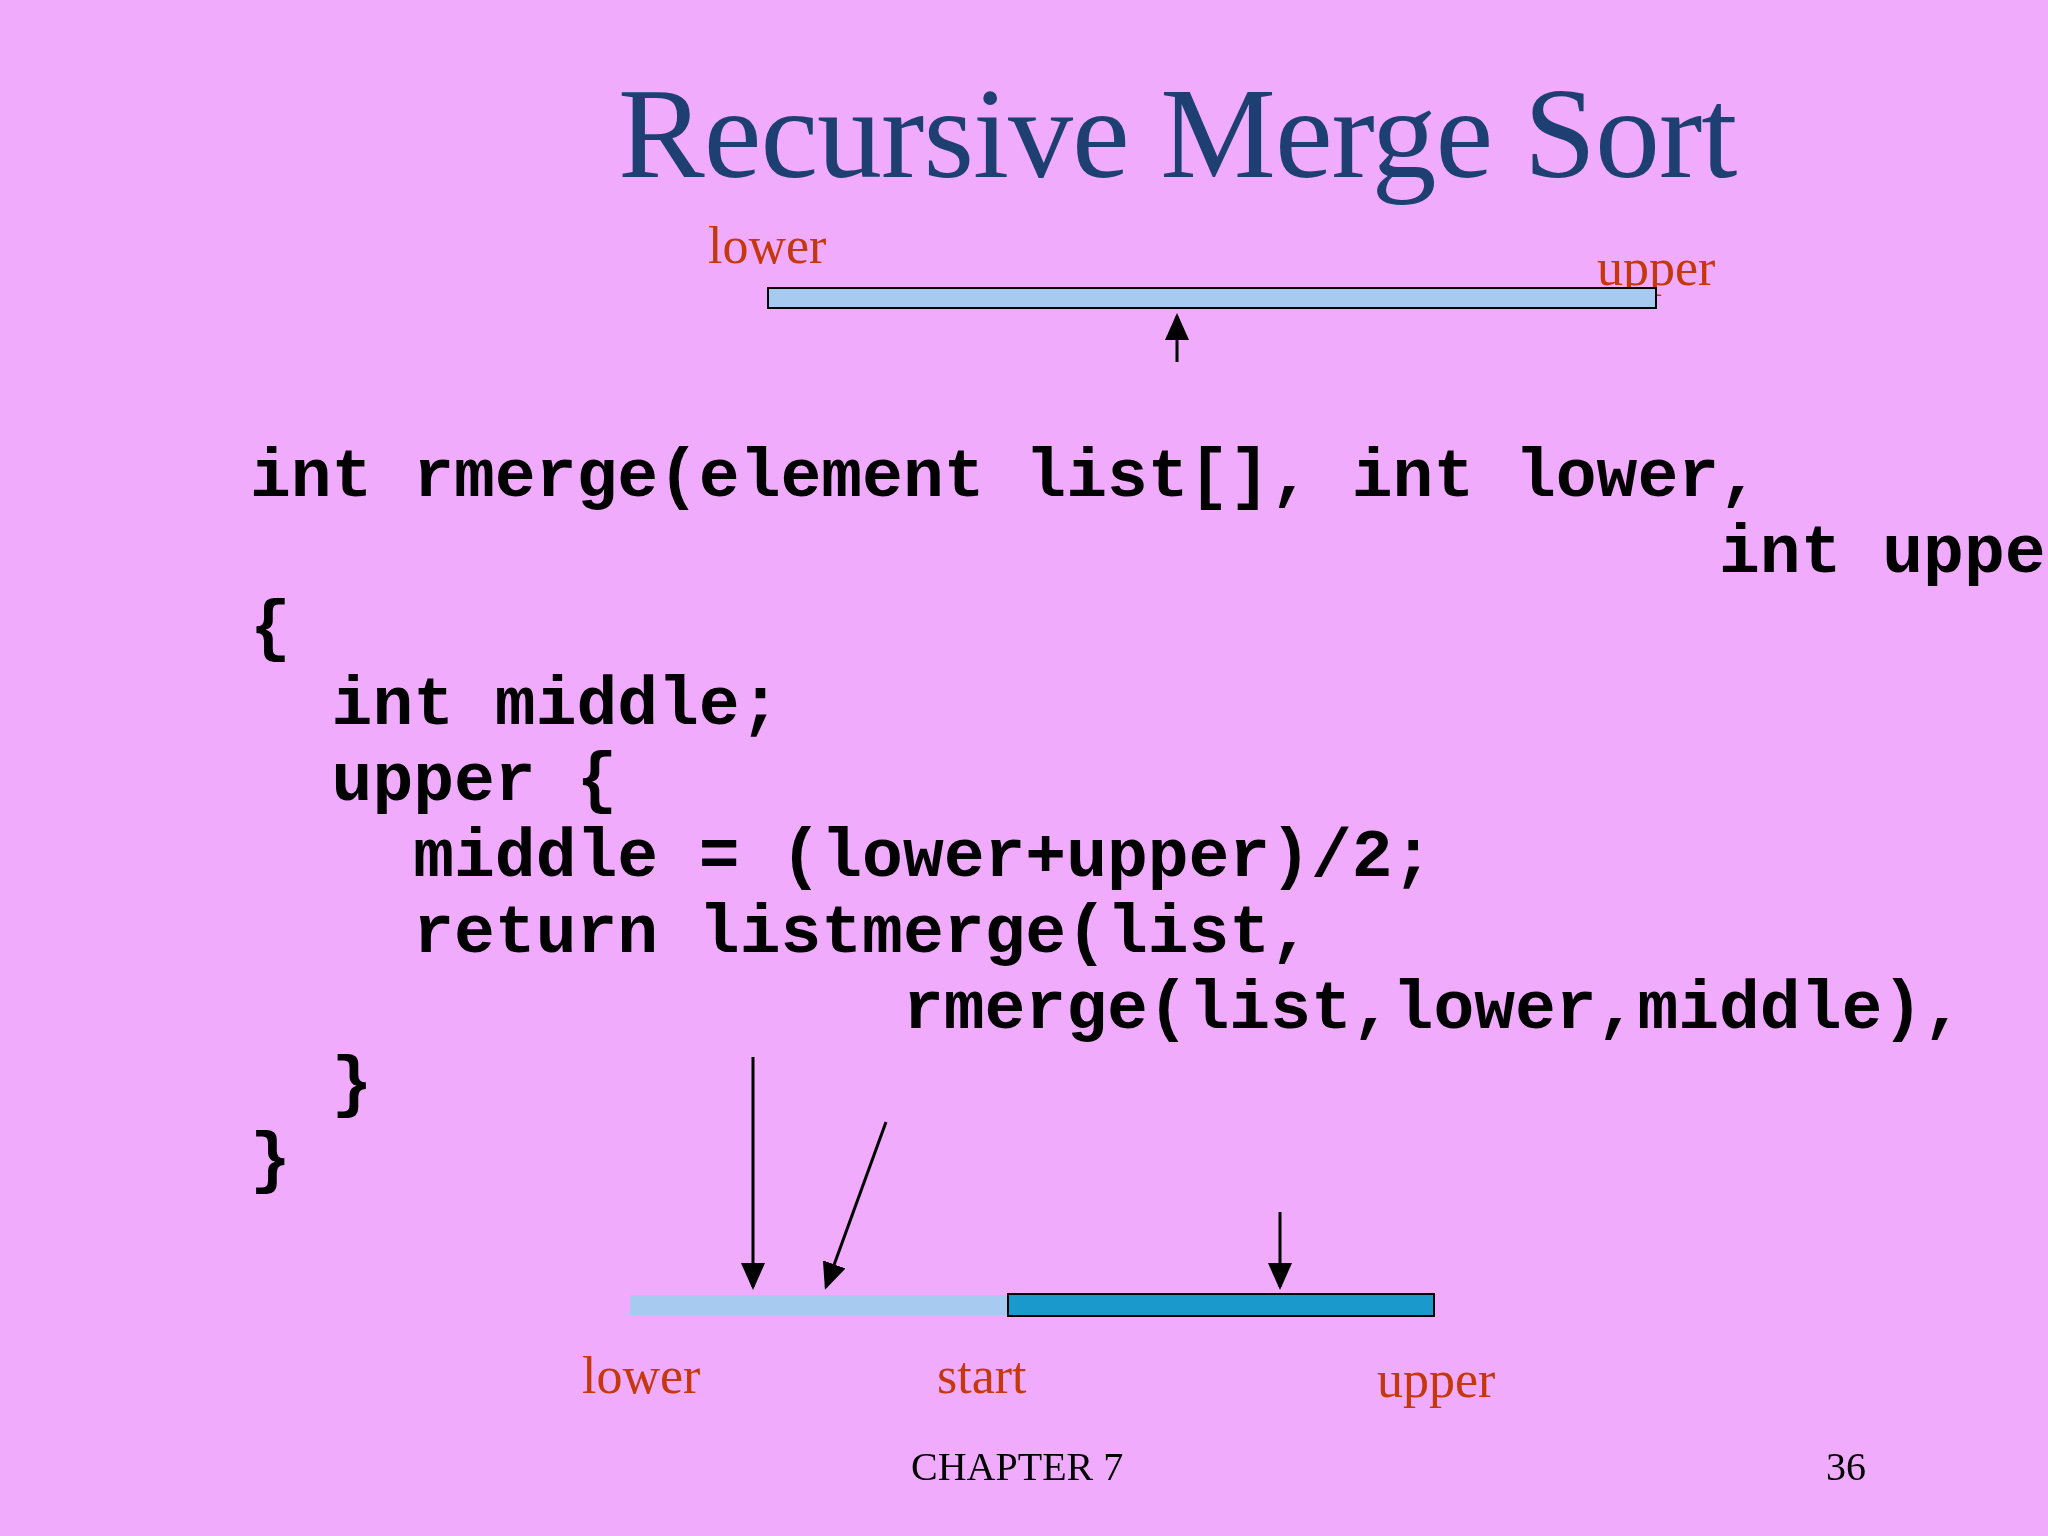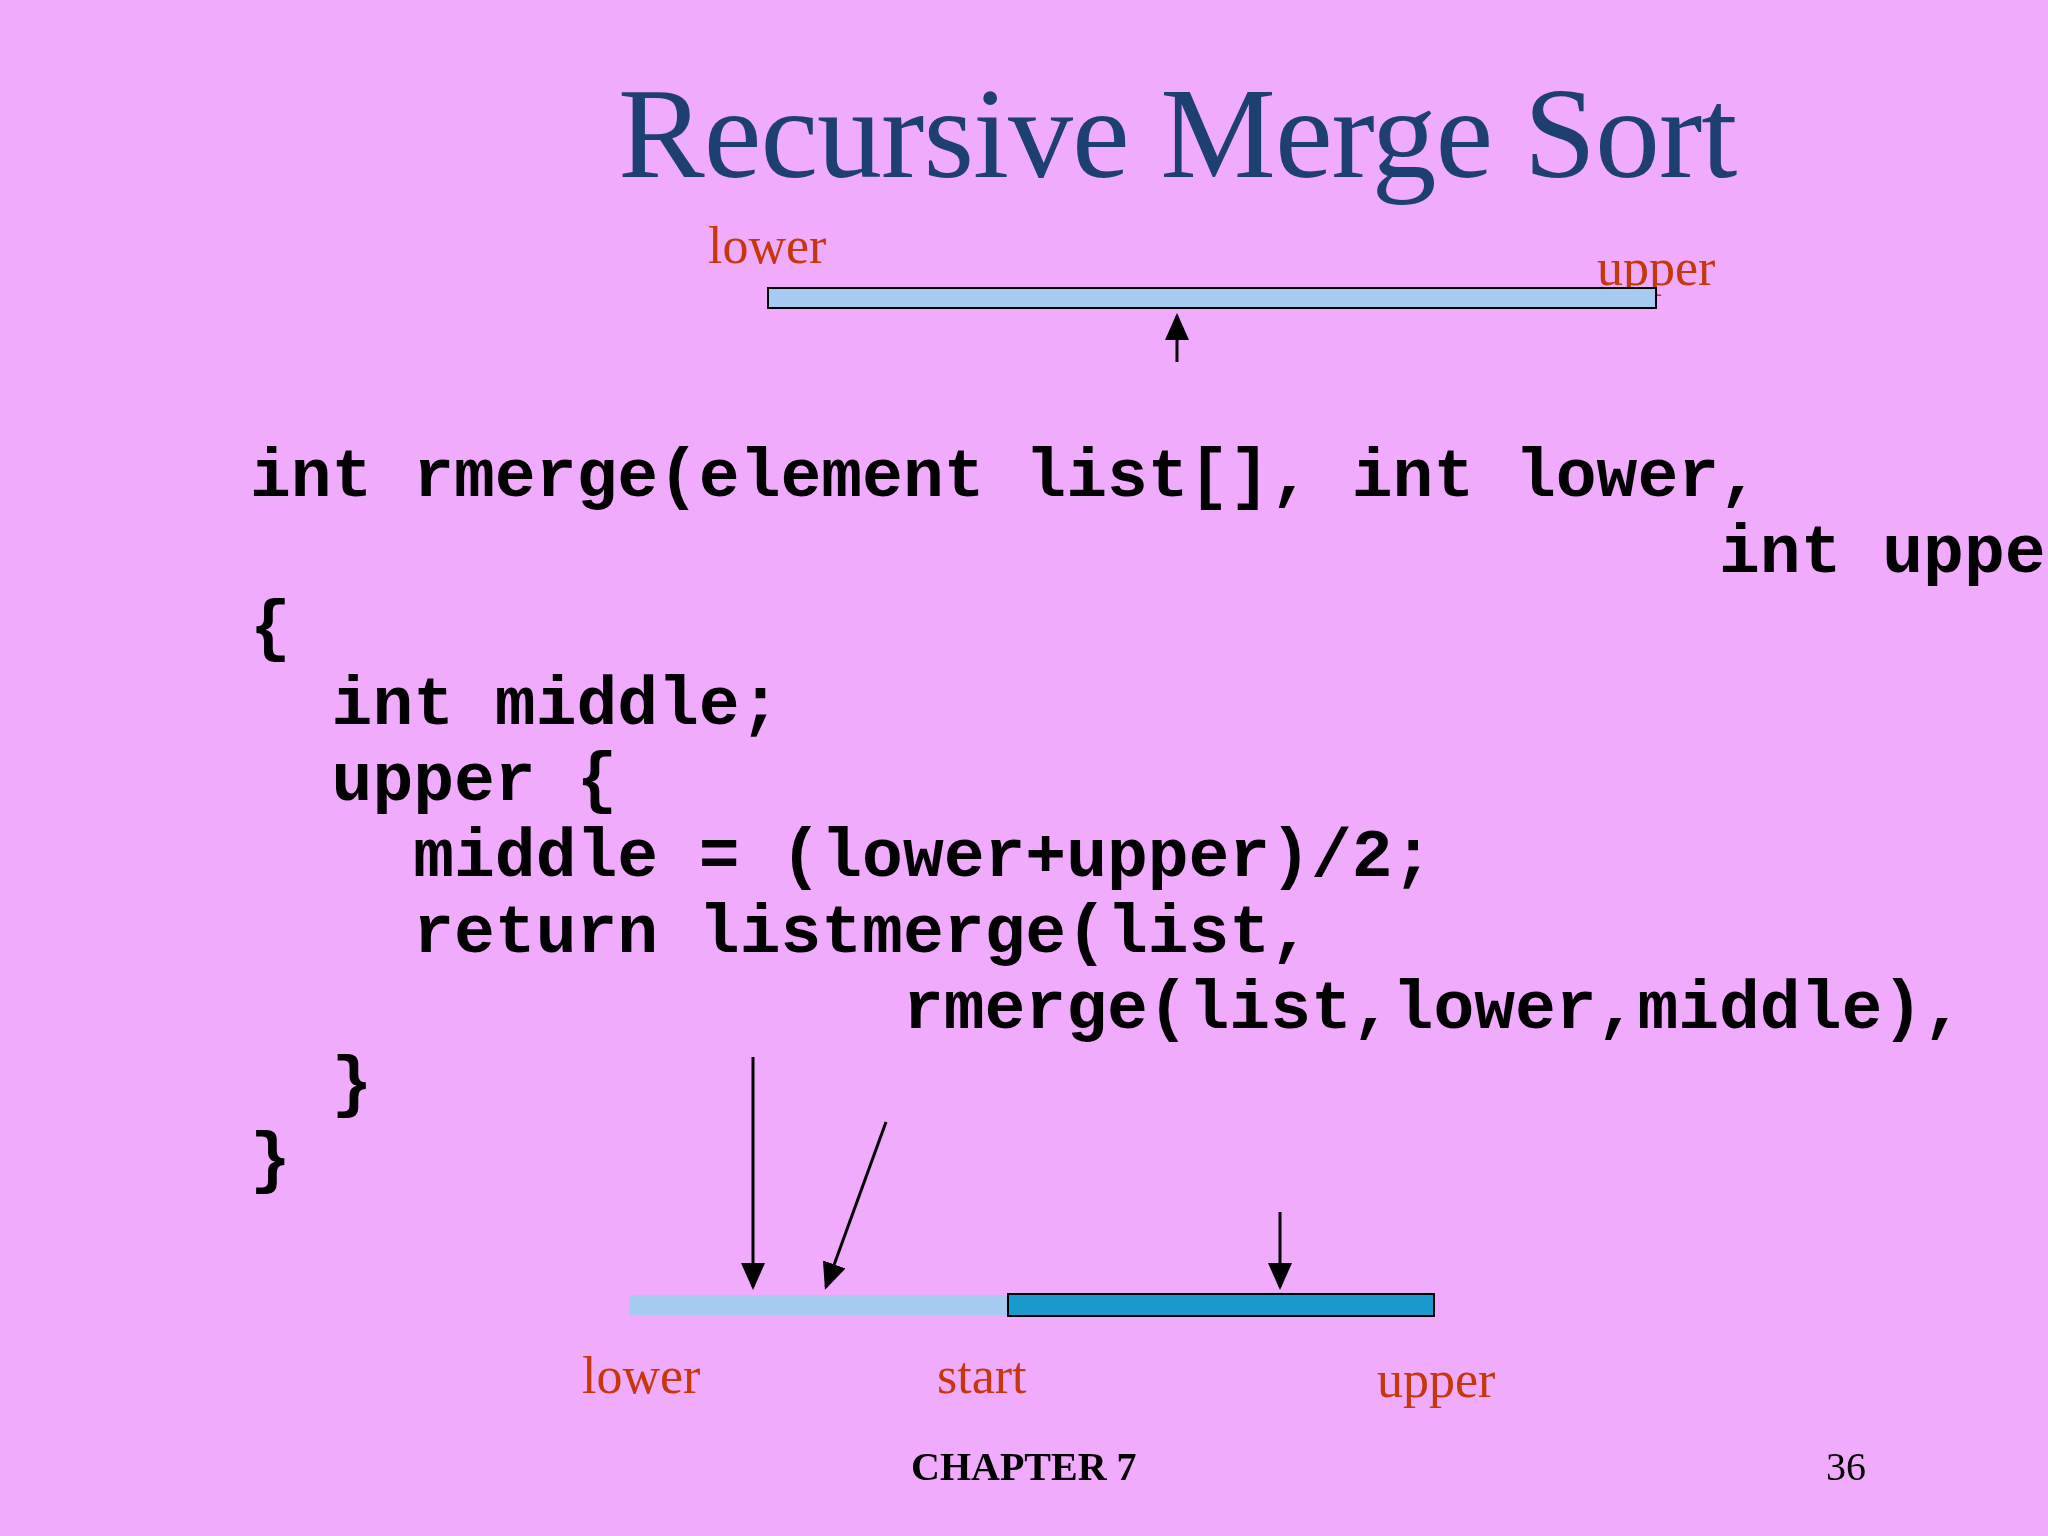--- a/index.html
+++ b/index.html
@@ -100,16 +100,16 @@
       <marker id="ah" markerWidth="10" markerHeight="8" refX="8" refY="4" orient="auto">
         <path d="M0,0 L9,4 L0,8 z" fill="#000000"></path>
       </marker>
     </defs>
     <line x1="1177" y1="362" x2="1177" y2="316" stroke="#000000" stroke-width="3" marker-end="url(#ah)"></line>
     <line x1="753" y1="1057" x2="753" y2="1287" stroke="#000000" stroke-width="3" marker-end="url(#ah)"></line>
     <line x1="886" y1="1122" x2="826" y2="1287" stroke="#000000" stroke-width="3" marker-end="url(#ah)"></line>
     <line x1="1280" y1="1212" x2="1280" y2="1287" stroke="#000000" stroke-width="3" marker-end="url(#ah)"></line>
   </svg>
 
-  <div class="abs footer-text" style="left:911px; top:1443px;font-weight:bold;">CHAPTER 7</div>
+  <div class="abs footer-text" style="left:911px; top:1443px;">CHAPTER 7</div>
   <div class="abs footer-text" style="left:1826px; top:1443px;">36</div>
 
 </div>
 
 </body></html>

